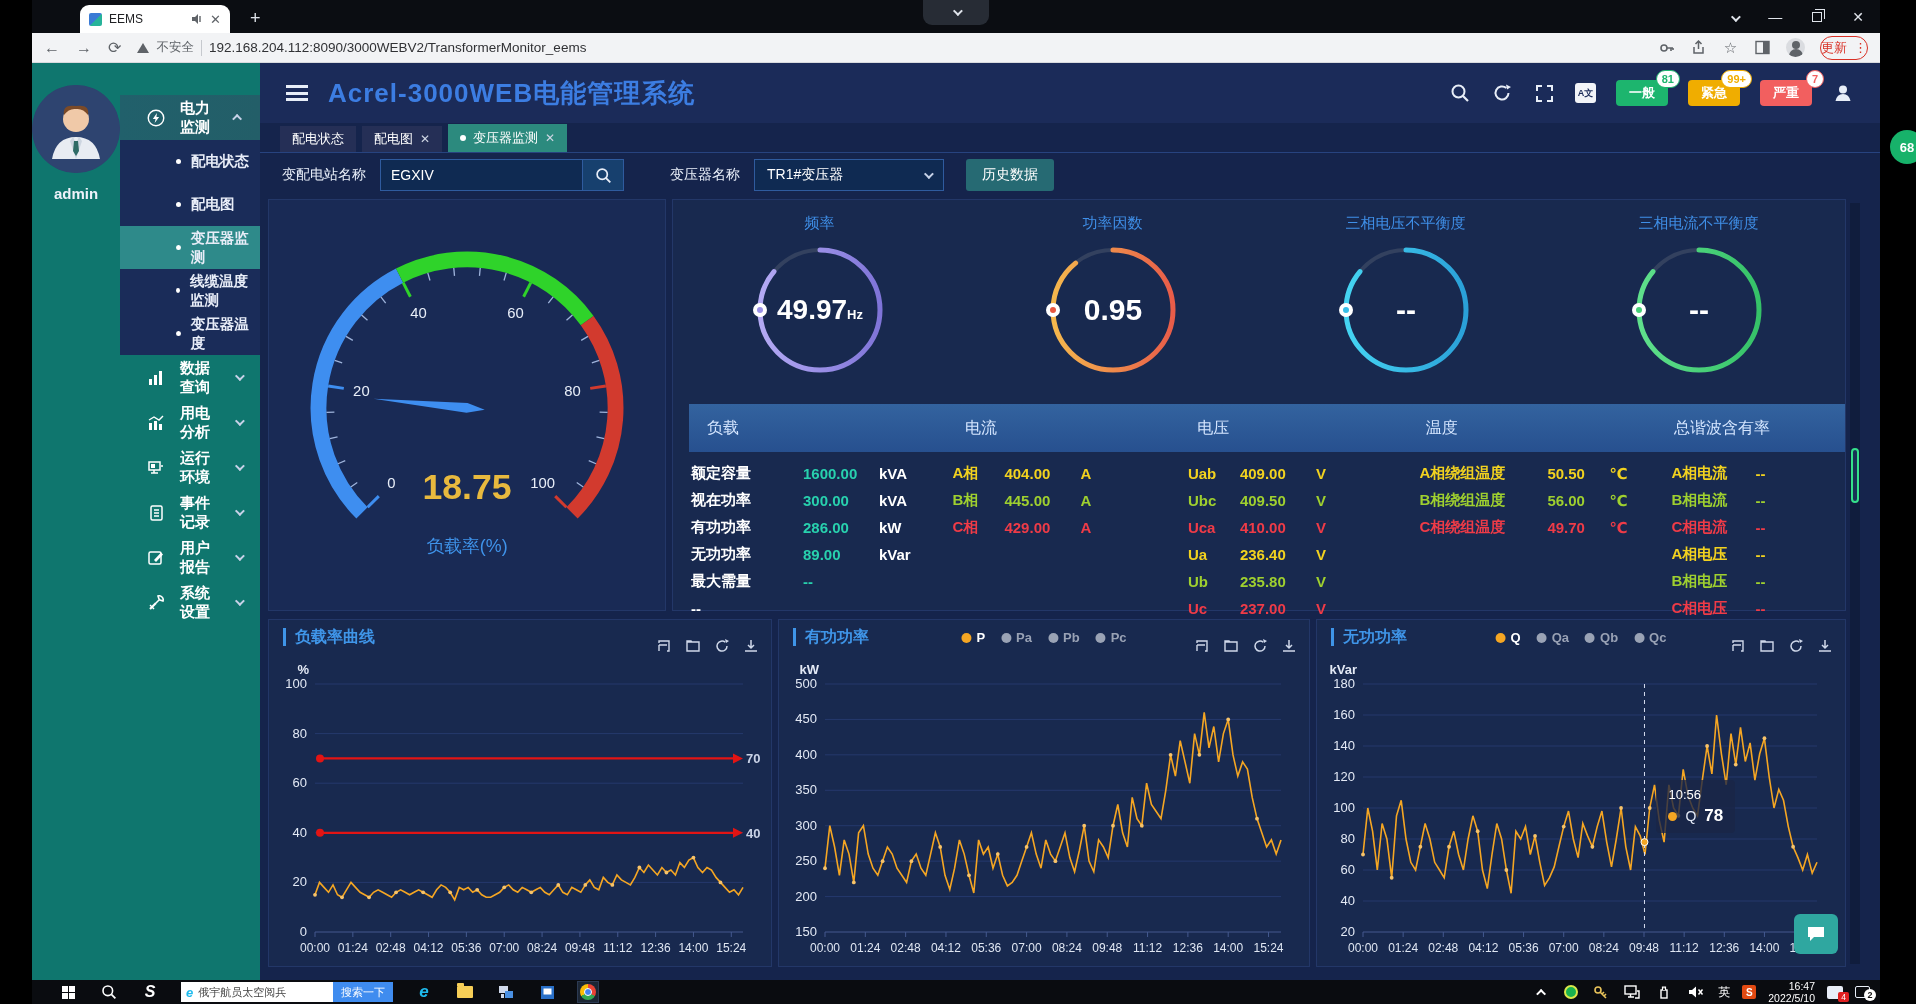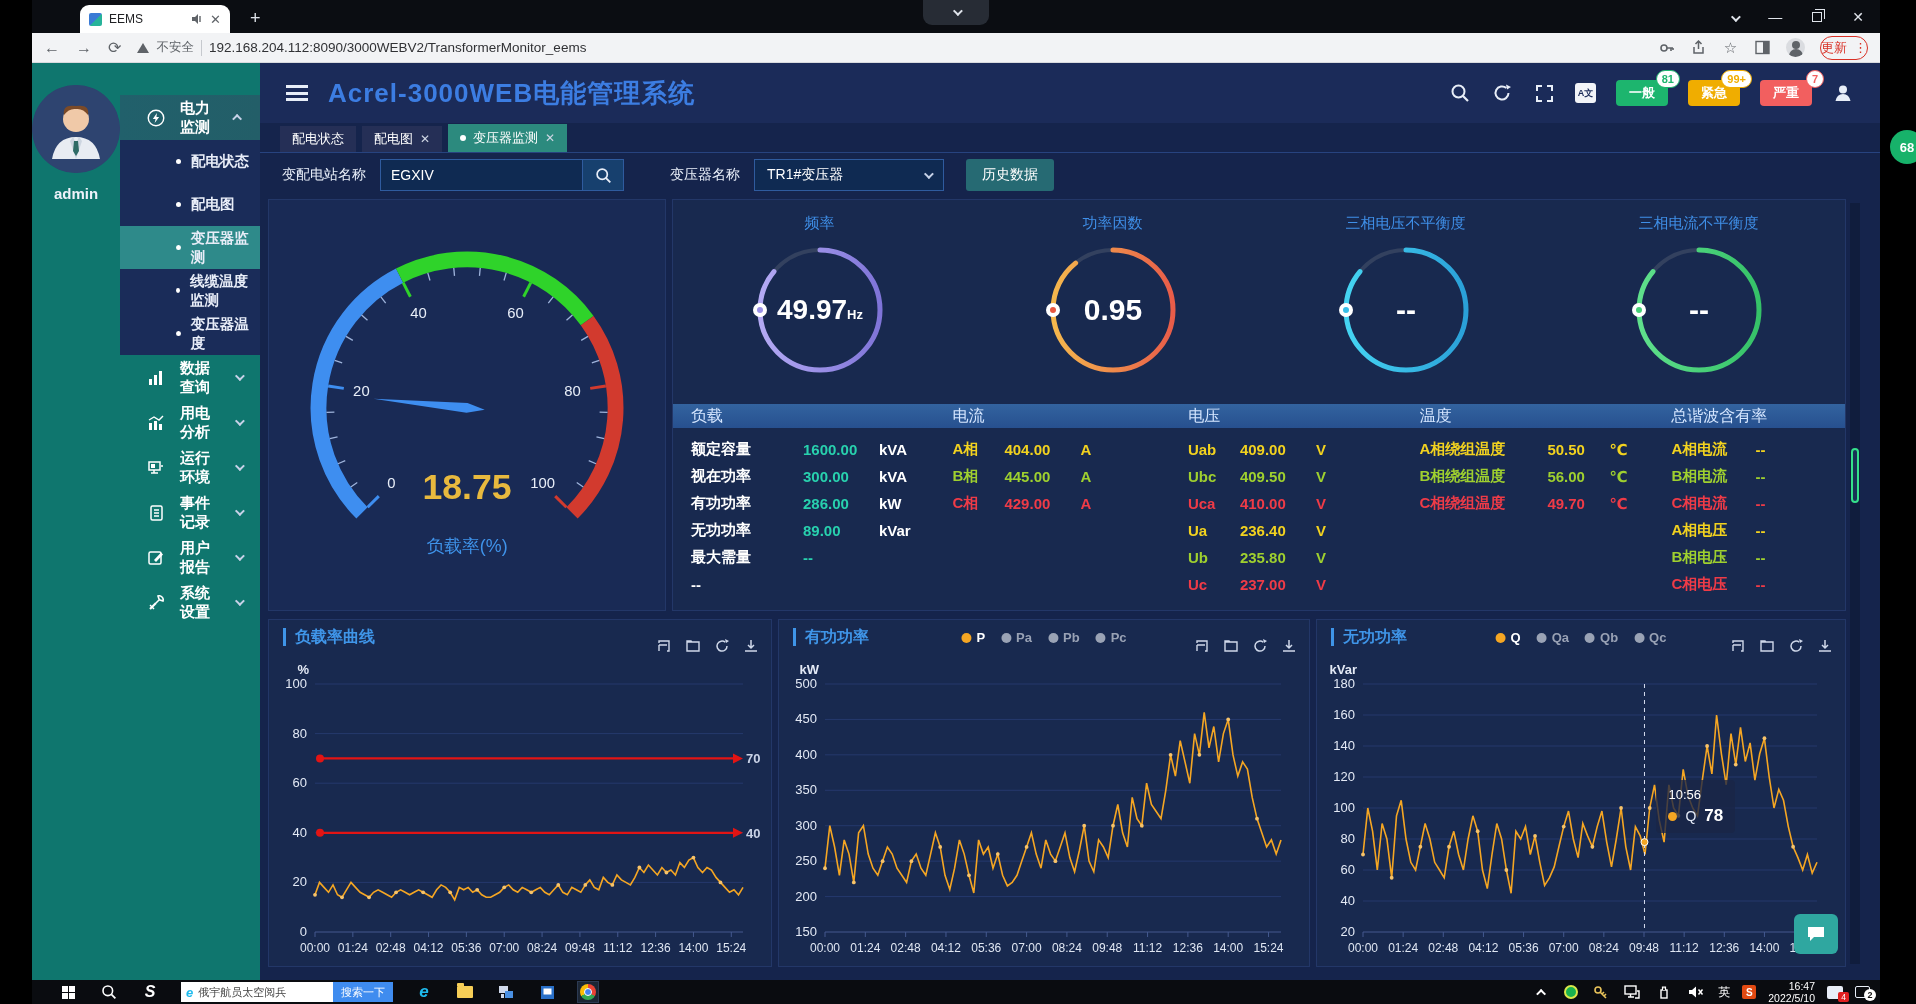--- a/index.html
+++ b/index.html
@@ -106,21 +106,21 @@
   
   .panel { position:absolute; background:#192a55; border:1px solid #233768; }
   .gauge-panel { left:8px; top:136px; width:398px; height:412px; }
   .metrics-panel { left:412px; top:136px; width:1174px; height:412px; background:#18294f; border:1px solid #233768; position:absolute; }
   .rings { display:flex; height:204px; }
   .ringbox { flex:1; position:relative; text-align:center; }
   .ring-title { color:#3f8fe8; font-size:15px; margin-top:14px; }
   .ring-svg { margin-top:2px; }
 
   .dtable { position:absolute; left:0; right:0; top:204px; bottom:0; }
-  .dthead { height:24px; background:linear-gradient(180deg,#33639f,#27508f); display:flex; align-items:center; }
+  .dthead { height:48px; background:linear-gradient(180deg,#33639f,#27508f); display:flex; align-items:center;margin-left:16px; }
   .dthead > div { font-size:16px; color:#d5e6ff; padding-left:18px; }
   .dtbody { display:flex; padding-top:8px; }
   .tcol { display:flex; flex-direction:column; }
   .col1 { width:262px; } .col2 { width:236px; } .col3 { width:232px; } .col4 { width:252px; } .col5 { width:192px; }
   .trow { height:27px; display:flex; align-items:center; font-size:15px; font-weight:bold; padding-left:18px; }
   .trow .lb { width:112px; } .trow .vl { width:76px; } .trow .un { width:44px; }
   .col4 .lb { width:128px; } .col4 .vl { width:62px; }
   .col5 .lb { width:84px; }
   .c-a { color:#f2d21f; } .c-b { color:#9fd02f; } .c-c { color:#ef3b47; }
   .c-teal { color:#28d1ae; } .c-w { color:#fff; }

